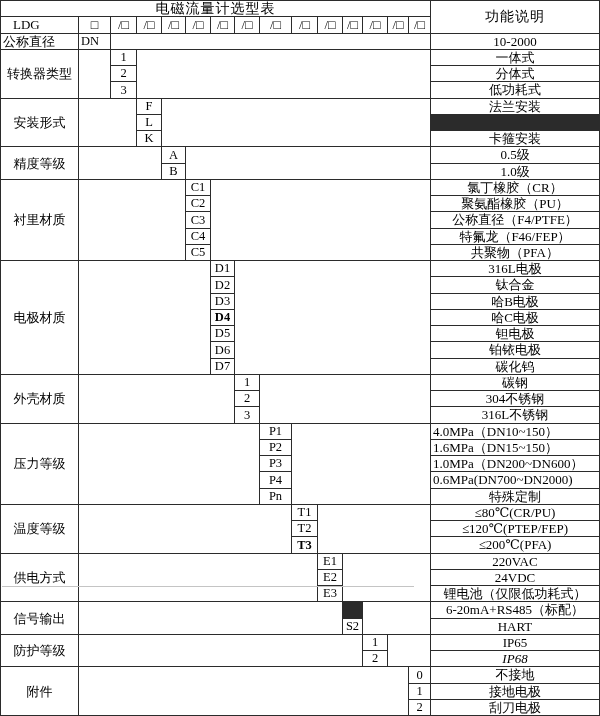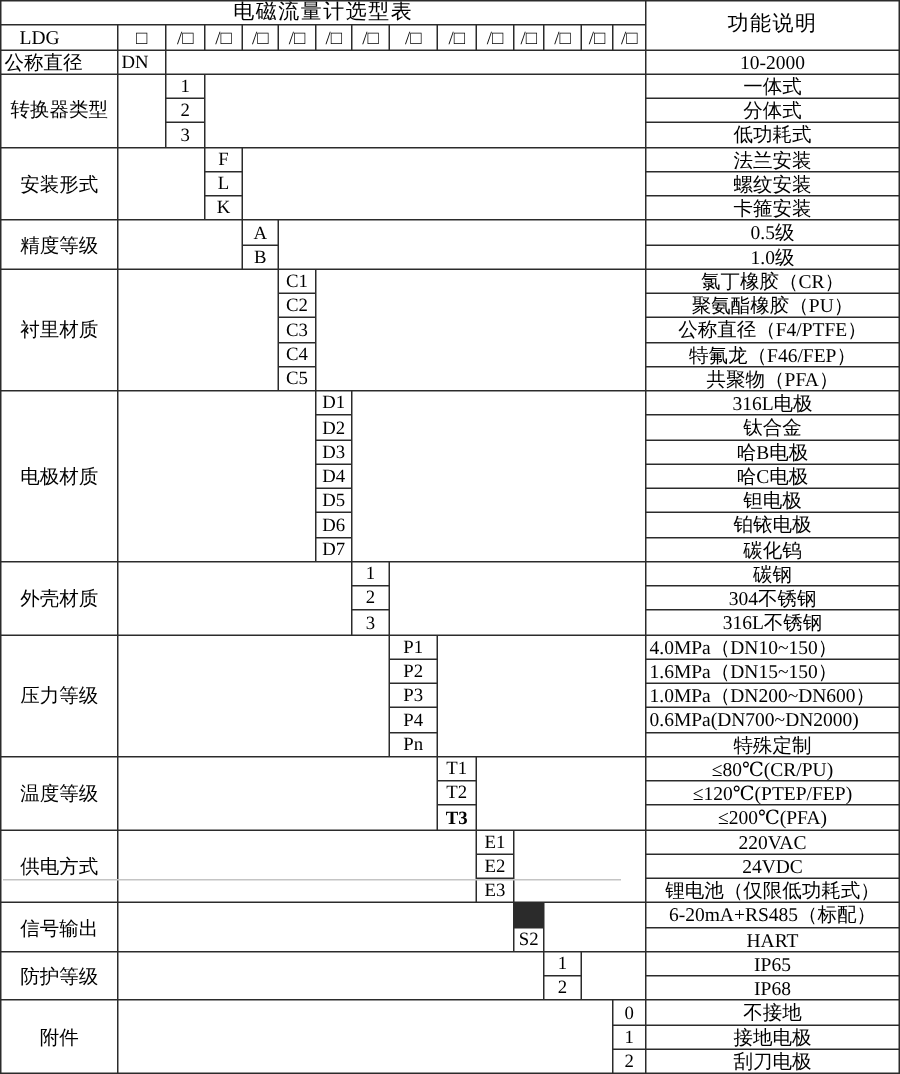--- a/index.html
+++ b/index.html
@@ -67,35 +67,34 @@
     <div class="cell code" style="grid-area: 2 / 10 / 3 / 11;">/□</div>
     <div class="cell code" style="grid-area: 2 / 11 / 3 / 12;">/□</div>
     <div class="cell code" style="grid-area: 2 / 12 / 3 / 13;">/□</div>
     <div class="cell code" style="grid-area: 2 / 13 / 3 / 14;">/□</div>
     <div class="cell code" style="grid-area: 2 / 14 / 3 / 15;">/□</div>
     <div class="cell code" style="grid-area: 2 / 15 / 3 / 16;">/□</div>
     <div class="cell align-left pad2" style="grid-area: 3 / 1 / 4 / 2;">公称直径</div>
     <div class="cell code align-left pad2" style="grid-area: 3 / 2 / 4 / 3;">DN</div>
     <div class="cell" style="grid-area: 3 / 3 / 4 / 16;"></div>
     <div class="cell" style="grid-area: 3 / 16 / 4 / 17;">10-2000</div>
-    <div class="cell" style="grid-area: 4 / 1 / 7 / 2; font-family: Liberation Mono, monospace;">转换器类型</div>
+    <div class="cell" style="grid-area: 4 / 1 / 7 / 2;">转换器类型</div>
     <div class="cell" style="grid-area: 4 / 2 / 7 / 3;"></div>
     <div class="cell code" style="grid-area: 4 / 3 / 5 / 4;">1</div>
     <div class="cell" style="grid-area: 4 / 16 / 5 / 17;">一体式</div>
     <div class="cell code" style="grid-area: 5 / 3 / 6 / 4;">2</div>
     <div class="cell" style="grid-area: 5 / 16 / 6 / 17;">分体式</div>
     <div class="cell code" style="grid-area: 6 / 3 / 7 / 4;">3</div>
     <div class="cell" style="grid-area: 6 / 16 / 7 / 17;">低功耗式</div>
     <div class="cell" style="grid-area: 4 / 4 / 7 / 16;"></div>
     <div class="cell" style="grid-area: 7 / 1 / 10 / 2;">安装形式</div>
     <div class="cell" style="grid-area: 7 / 2 / 10 / 4;"></div>
     <div class="cell code" style="grid-area: 7 / 4 / 8 / 5;">F</div>
     <div class="cell" style="grid-area: 7 / 16 / 8 / 17;">法兰安装</div>
     <div class="cell code" style="grid-area: 8 / 4 / 9 / 5;">L</div>
-    <div class="cell" style="grid-area: 8 / 16 / 9 / 17;">螺纹安装</div>
     <div class="cell code" style="grid-area: 9 / 4 / 10 / 5;">K</div>
     <div class="cell" style="grid-area: 9 / 16 / 10 / 17;">卡箍安装</div>
     <div class="cell" style="grid-area: 7 / 5 / 10 / 16;"></div>
     <div class="cell" style="grid-area: 10 / 1 / 12 / 2;">精度等级</div>
     <div class="cell" style="grid-area: 10 / 2 / 12 / 5;"></div>
     <div class="cell code" style="grid-area: 10 / 5 / 11 / 6;">A</div>
     <div class="cell" style="grid-area: 10 / 16 / 11 / 17;">0.5级</div>
     <div class="cell code" style="grid-area: 11 / 5 / 12 / 6;">B</div>
     <div class="cell" style="grid-area: 11 / 16 / 12 / 17;">1.0级</div>
     <div class="cell" style="grid-area: 10 / 6 / 12 / 16;"></div>
@@ -113,21 +112,21 @@
     <div class="cell" style="grid-area: 16 / 16 / 17 / 17;">共聚物（PFA）</div>
     <div class="cell" style="grid-area: 12 / 7 / 17 / 16;"></div>
     <div class="cell" style="grid-area: 17 / 1 / 24 / 2;">电极材质</div>
     <div class="cell" style="grid-area: 17 / 2 / 24 / 7;"></div>
     <div class="cell code" style="grid-area: 17 / 7 / 18 / 8;">D1</div>
     <div class="cell" style="grid-area: 17 / 16 / 18 / 17;">316L电极</div>
     <div class="cell code" style="grid-area: 18 / 7 / 19 / 8; text-align: right;">D2</div>
     <div class="cell" style="grid-area: 18 / 16 / 19 / 17;">钛合金</div>
     <div class="cell code" style="grid-area: 19 / 7 / 20 / 8;">D3</div>
     <div class="cell" style="grid-area: 19 / 16 / 20 / 17;">哈B电极</div>
-    <div class="cell code" style="grid-area: 20 / 7 / 21 / 8;">D4</div>
+    <div class="cell code" style="grid-area: 20 / 7 / 21 / 8; font-weight: bold;">D4</div>
     <div class="cell" style="grid-area: 20 / 16 / 21 / 17;">哈C电极</div>
     <div class="cell code" style="grid-area: 21 / 7 / 22 / 8;">D5</div>
     <div class="cell" style="grid-area: 21 / 16 / 22 / 17;">钽电极</div>
     <div class="cell code" style="grid-area: 22 / 7 / 23 / 8;">D6</div>
     <div class="cell" style="grid-area: 22 / 16 / 23 / 17;">铂铱电极</div>
     <div class="cell code" style="grid-area: 23 / 7 / 24 / 8;">D7</div>
     <div class="cell" style="grid-area: 23 / 16 / 24 / 17;">碳化钨</div>
     <div class="cell" style="grid-area: 17 / 8 / 24 / 16;"></div>
     <div class="cell" style="grid-area: 24 / 1 / 27 / 2;">外壳材质</div>
     <div class="cell" style="grid-area: 24 / 2 / 27 / 8;"></div>
@@ -174,21 +173,21 @@
     <div class="cell code" style="grid-area: 38 / 12 / 39 / 13; margin-left: 46px;">S1</div>
     <div class="cell" style="grid-area: 38 / 16 / 39 / 17;">6-20mA+RS485（标配）</div>
     <div class="cell code" style="grid-area: 39 / 12 / 40 / 13;">S2</div>
     <div class="cell" style="grid-area: 39 / 16 / 40 / 17;">HART</div>
     <div class="cell" style="grid-area: 38 / 13 / 40 / 16;"></div>
     <div class="cell" style="grid-area: 40 / 1 / 42 / 2;">防护等级</div>
     <div class="cell" style="grid-area: 40 / 2 / 42 / 13;"></div>
     <div class="cell code" style="grid-area: 40 / 13 / 41 / 14;">1</div>
     <div class="cell" style="grid-area: 40 / 16 / 41 / 17;">IP65</div>
     <div class="cell code" style="grid-area: 41 / 13 / 42 / 14;">2</div>
-    <div class="cell" style="grid-area: 41 / 16 / 42 / 17;">IP68</div>
+    <div class="cell" style="grid-area: 41 / 16 / 42 / 17; font-style: italic;">IP68</div>
     <div class="cell" style="grid-area: 40 / 14 / 42 / 16;"></div>
     <div class="cell" style="grid-area: 42 / 1 / 45 / 2;">附件</div>
     <div class="cell" style="grid-area: 42 / 2 / 45 / 15;"></div>
     <div class="cell code" style="grid-area: 42 / 15 / 43 / 16;">0</div>
     <div class="cell" style="grid-area: 42 / 16 / 43 / 17;">不接地</div>
     <div class="cell code" style="grid-area: 43 / 15 / 44 / 16;">1</div>
     <div class="cell" style="grid-area: 43 / 16 / 44 / 17;">接地电极</div>
     <div class="cell code" style="grid-area: 44 / 15 / 45 / 16;">2</div>
     <div class="cell" style="grid-area: 44 / 16 / 45 / 17;">刮刀电极</div>
   </div>

